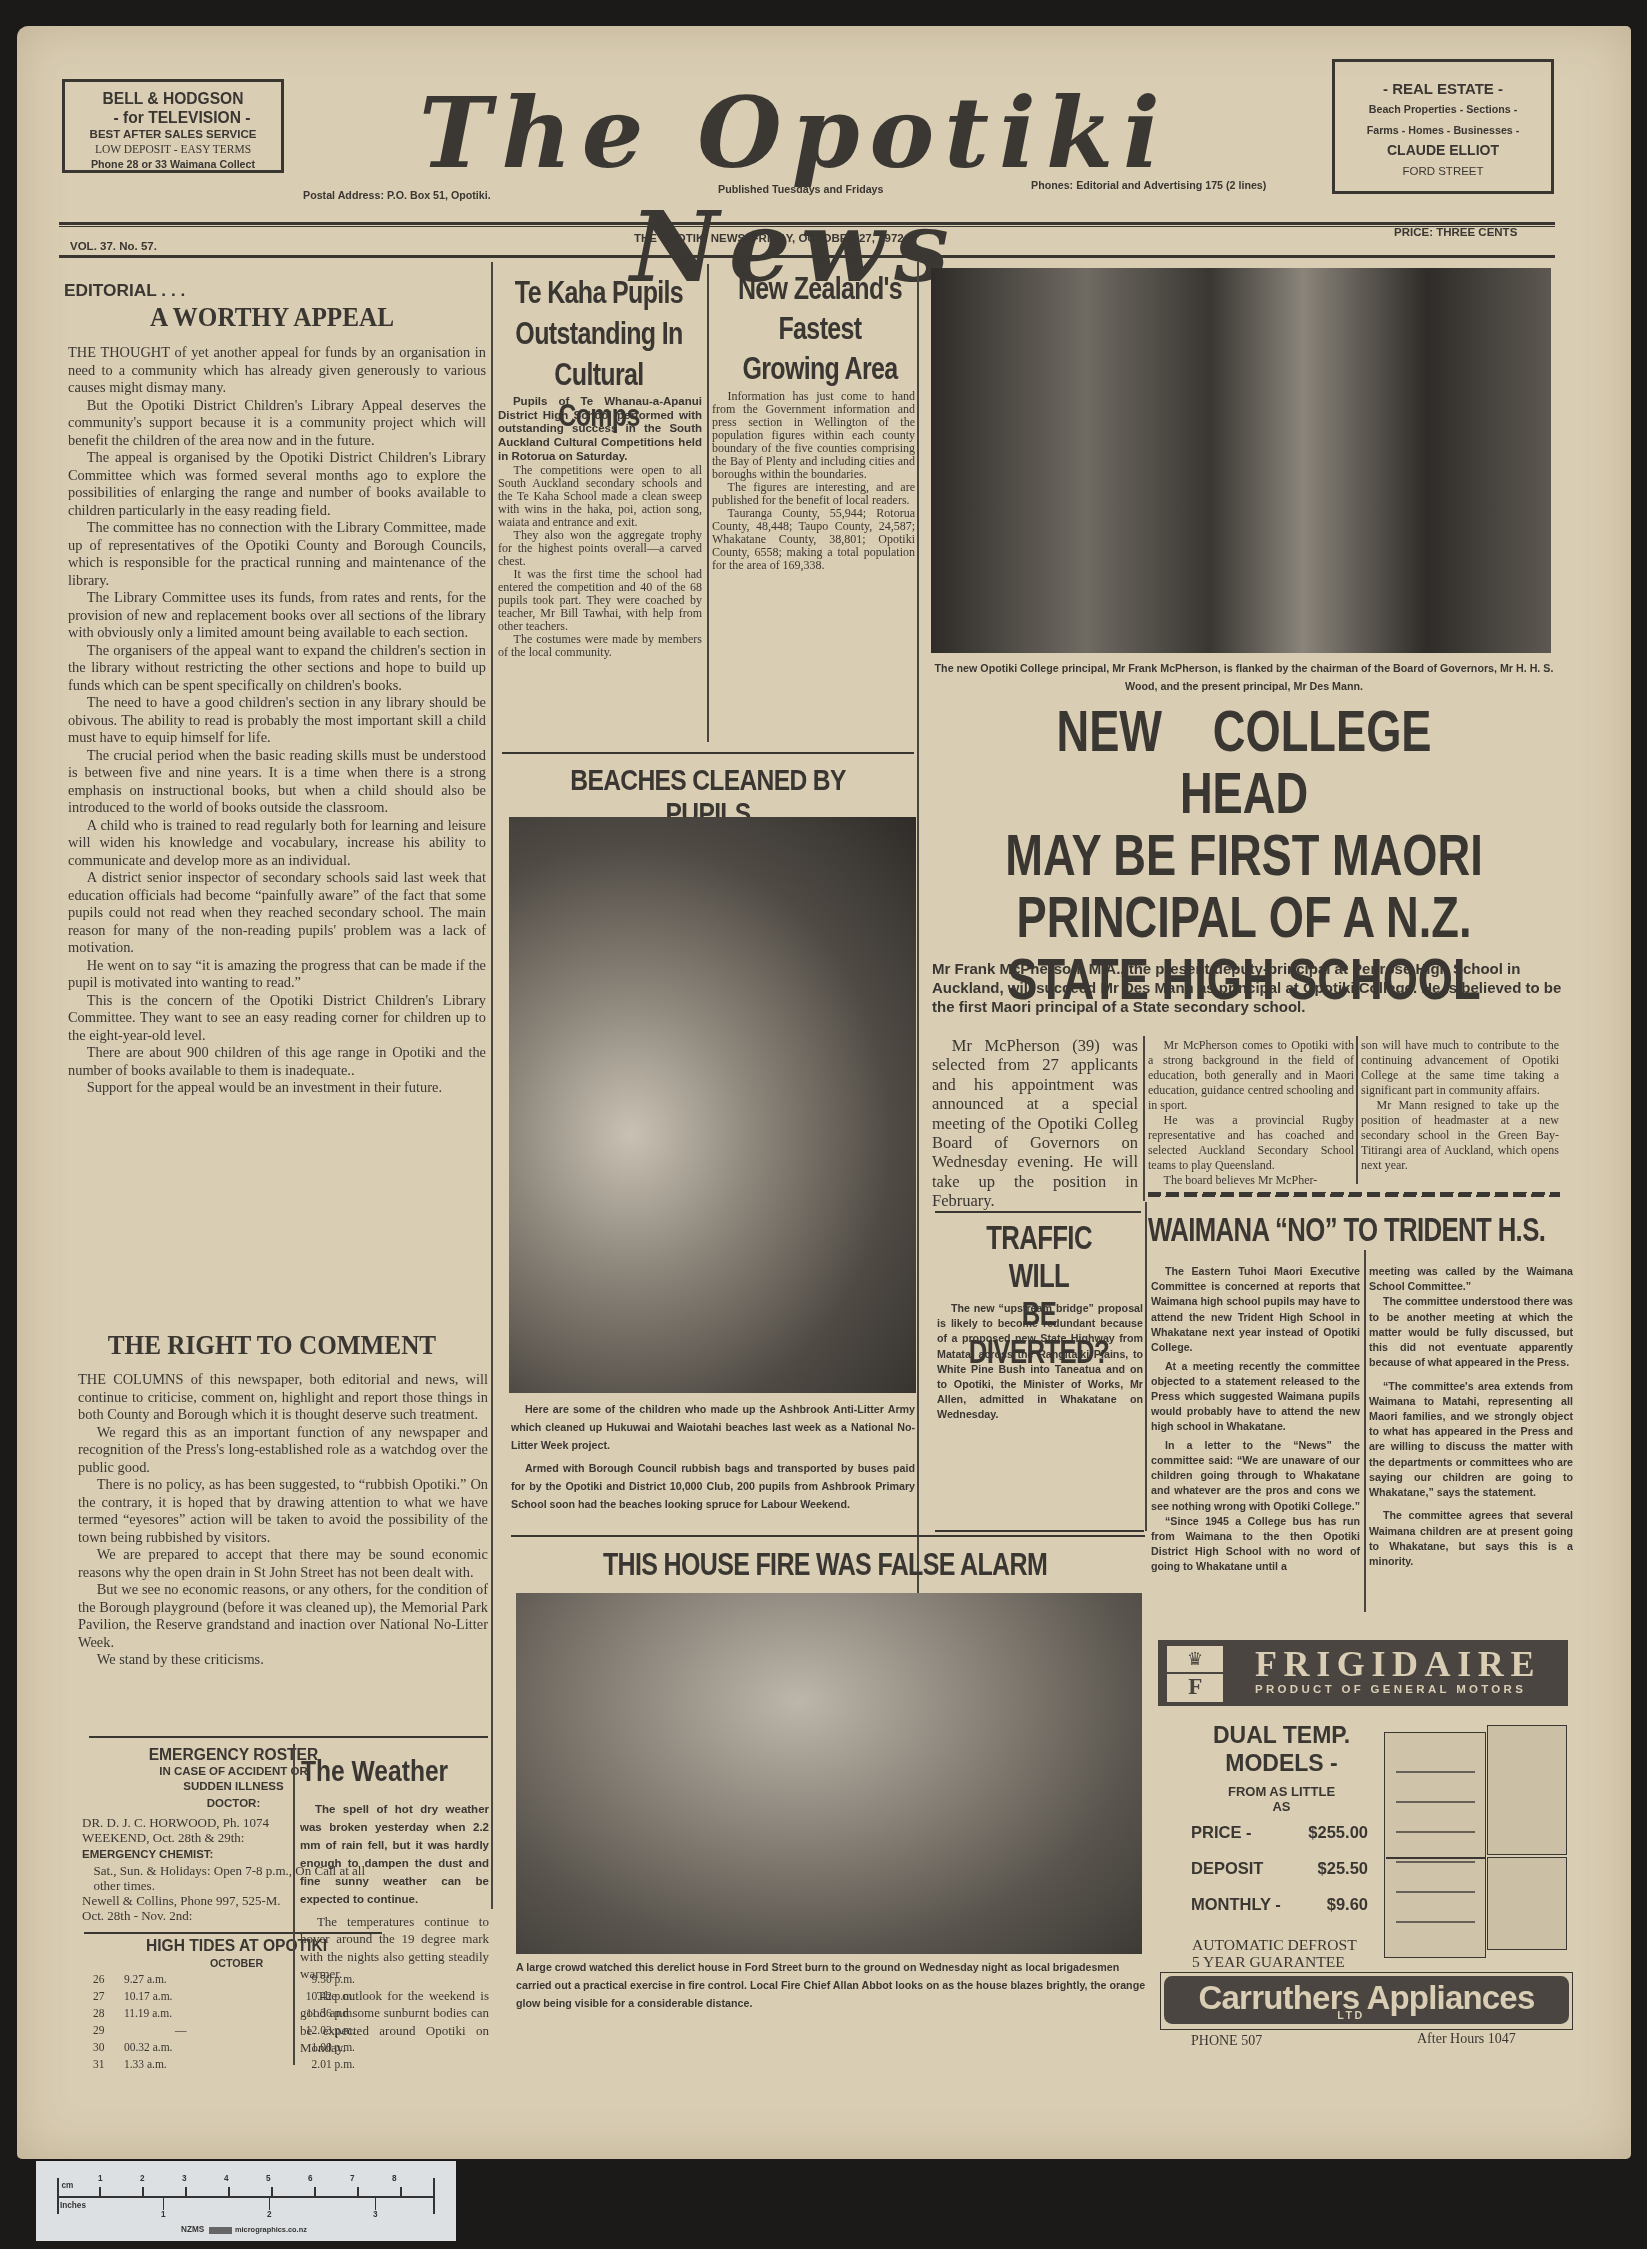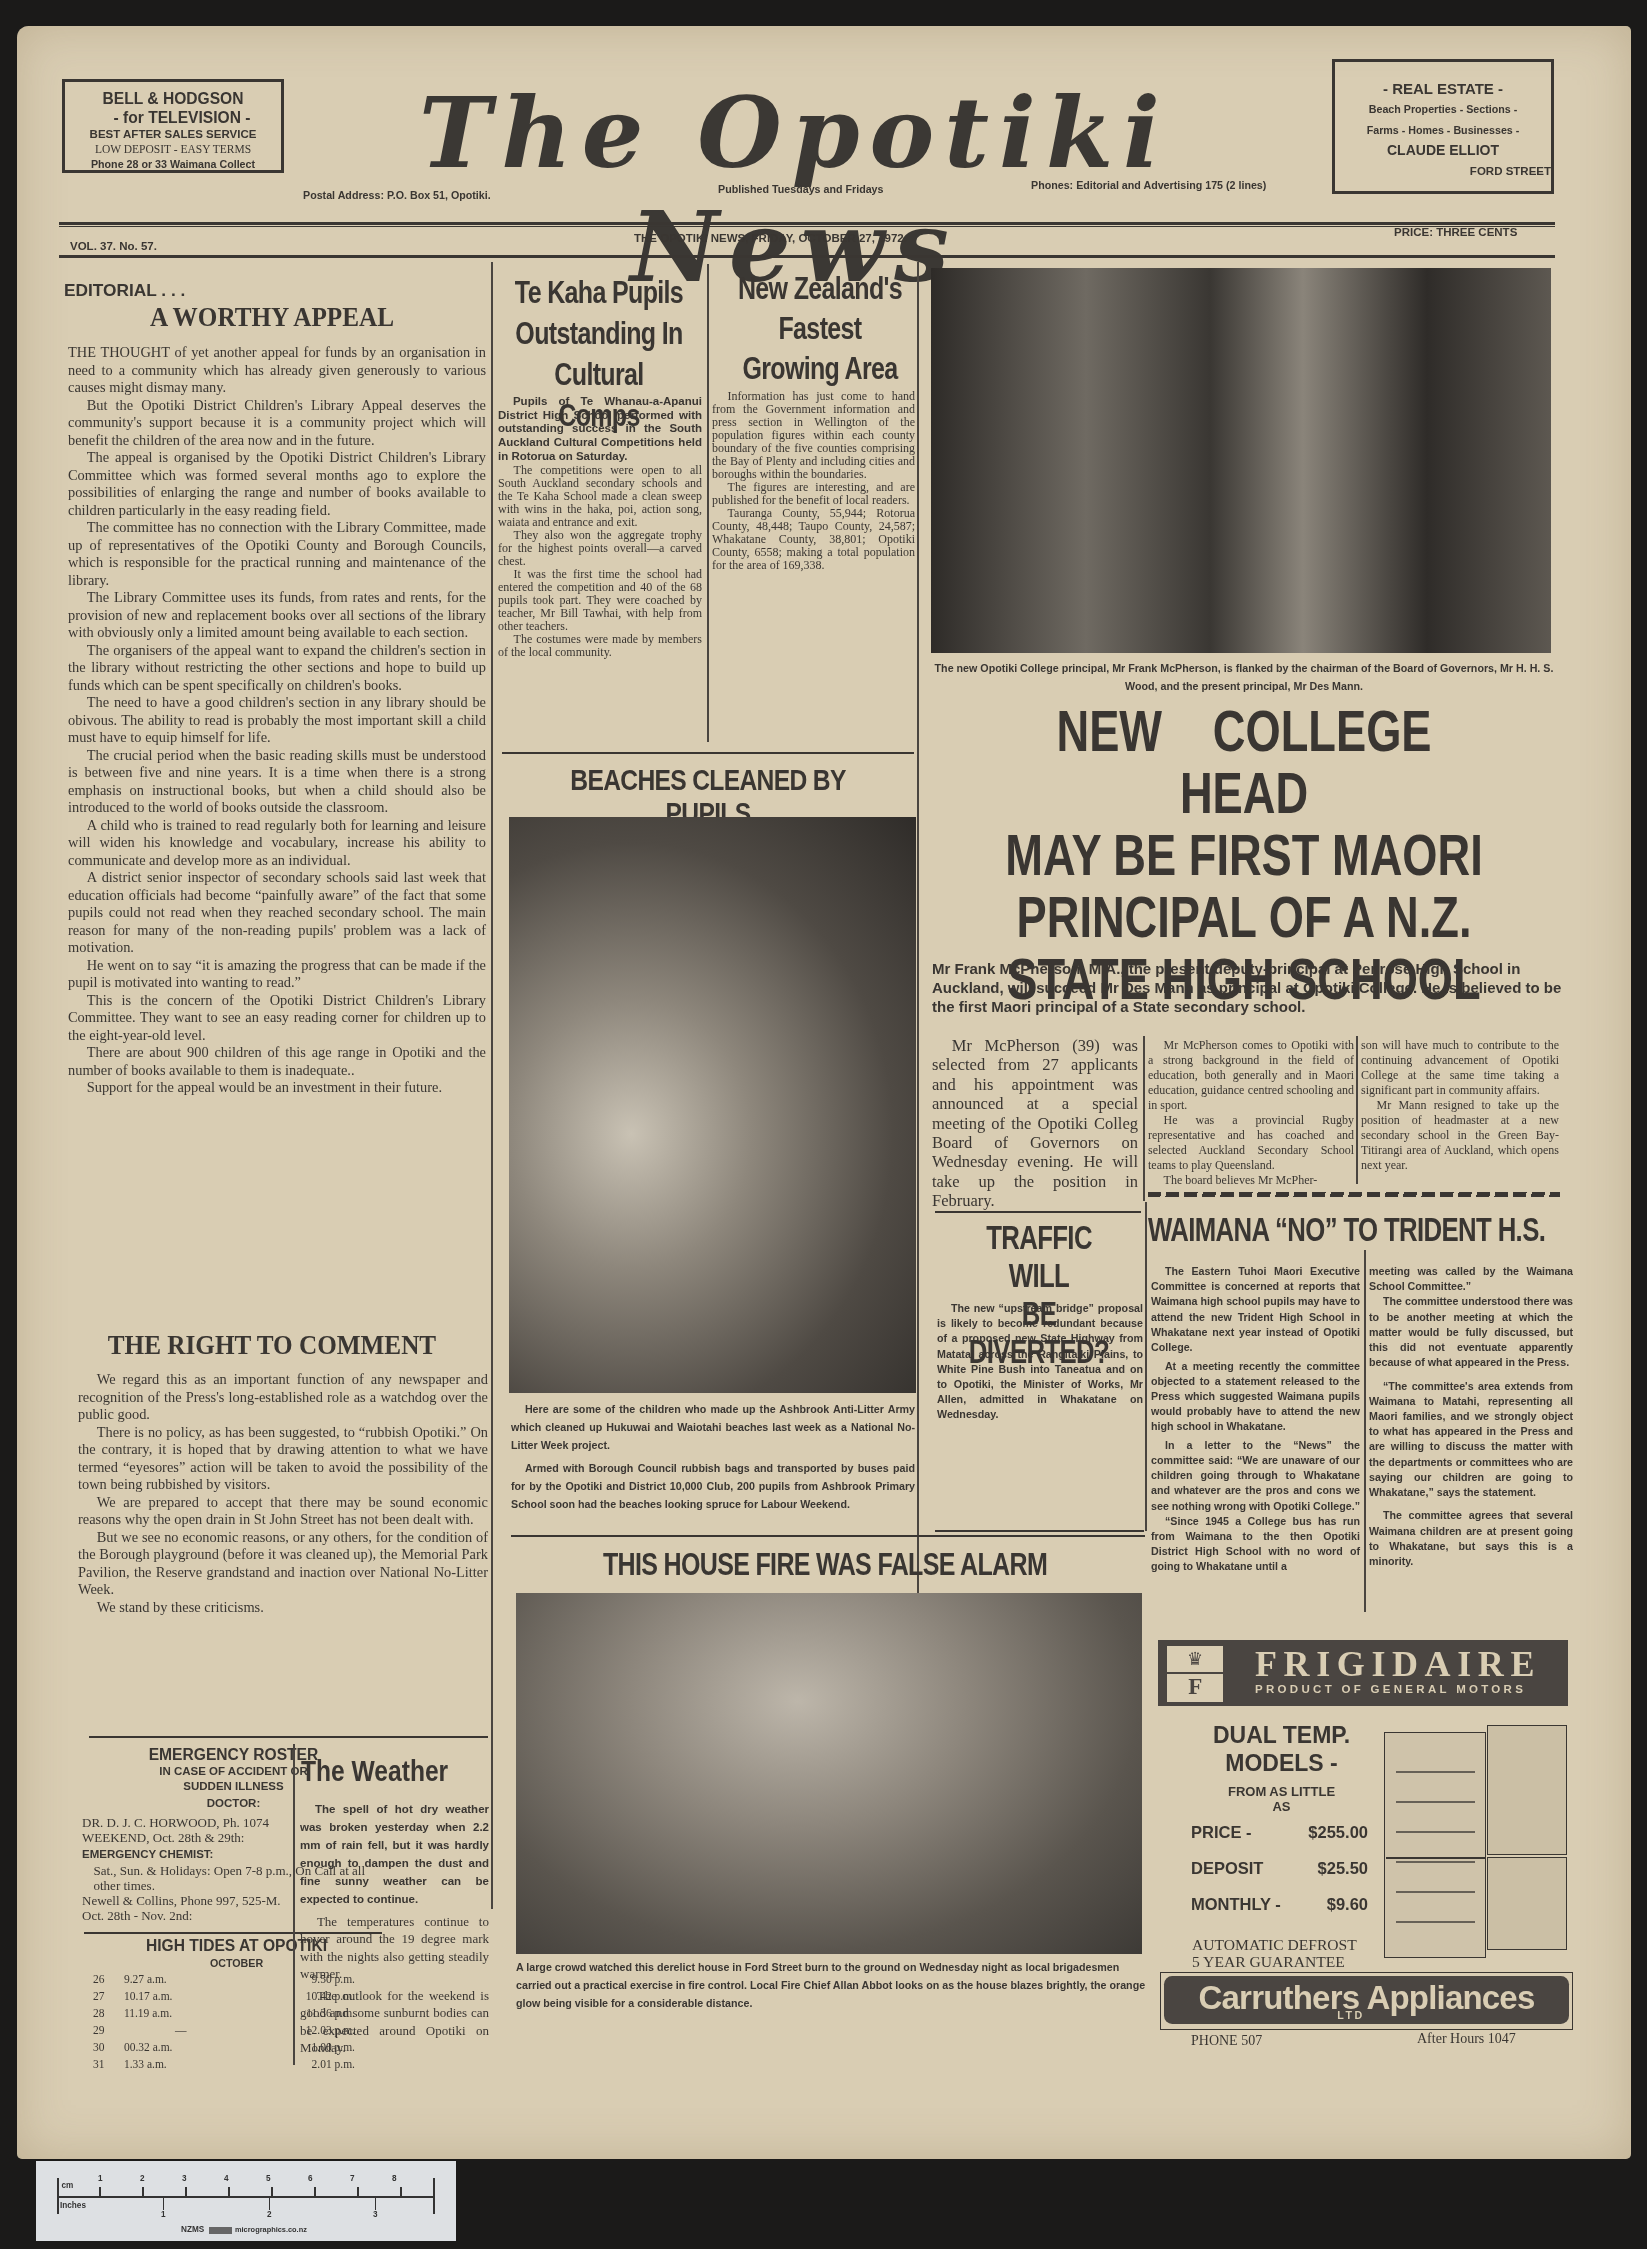--- a/index.html
+++ b/index.html
@@ -37,21 +37,21 @@
 
 <div class="abs sans" style="left:303px;top:189px;font-size:10.7px;font-weight:bold;">Postal Address: P.O. Box 51, Opotiki.</div>
 <div class="abs sans" style="left:718px;top:183px;font-size:10.7px;font-weight:bold;">Published Tuesdays and Fridays</div>
 <div class="abs sans" style="left:1031px;top:179px;font-size:10.7px;font-weight:bold;">Phones: Editorial and Advertising 175 (2 lines)</div>
 
 <div class="abs box sans" style="left:1332px;top:59px;width:222px;height:135px;padding-top:16.5px;line-height:20.6px;">
   <div style="font-weight:bold;font-size:15px;">- REAL ESTATE -</div>
   <div style="font-weight:bold;font-size:10.7px;">Beach Properties - Sections -</div>
   <div style="font-weight:bold;font-size:10.7px;">Farms - Homes - Businesses -</div>
   <div style="font-weight:bold;font-size:14px;">CLAUDE ELLIOT</div>
-  <div style="font-weight:bold;font-size:11.5px;text-align:right;">FORD STREET</div>
+  <div style="font-weight:normal;font-size:11.5px;">FORD STREET</div>
 </div>
 
 <div class="rule" style="left:59px;top:222px;width:1496px;height:2.5px;"></div>
 <div class="rule" style="left:59px;top:226px;width:1496px;height:0.8px;"></div>
 <div class="abs sans" style="left:70px;top:240px;font-size:11.5px;font-weight:bold;">VOL. 37. No. 57.</div>
 <div class="abs sans" style="left:634px;top:232px;font-size:11.5px;font-weight:bold;">THE OPOTIKI NEWS, FRIDAY, OCTOBER 27, 1972.</div>
 <div class="abs sans" style="left:1394px;top:226px;font-size:11.5px;font-weight:bold;">PRICE: THREE CENTS</div>
 <div class="rule" style="left:59px;top:255px;width:1496px;height:2.5px;"></div>
 
 <div class="vrule" style="left:491px;top:262px;height:1647px;"></div>
@@ -72,20 +72,21 @@
   <p>A child who is trained to read regularly both for learning and leisure will widen his knowledge and vocabulary, increase his ability to communicate and develop more as an individual.</p>
   <p>A district senior inspector of secondary schools said last week that education officials had become “painfully aware” of the fact that some pupils could not read when they reached secondary school. The main reason for many of the non-reading pupils' problem was a lack of motivation.</p>
   <p>He went on to say “it is amazing the progress that can be made if the pupil is motivated into wanting to read.”</p>
   <p>This is the concern of the Opotiki District Children's Library Committee. They want to see an easy reading corner for children up to the eight-year-old level.</p>
   <p>There are about 900 children of this age range in Opotiki and the number of books available to them is inadequate..</p>
   <p>Support for the appeal would be an investment in their future.</p>
 </div>
 
 <div class="abs serif" style="left:66px;top:1329px;width:412px;text-align:center;font-size:28px;font-weight:bold;transform:scaleX(.9);">THE RIGHT TO COMMENT</div>
 <div class="abs body" style="left:78px;top:1371px;width:410px;">
+  <p class="noind">THE COLUMNS of this newspaper, both editorial and news, will continue to criticise, comment on, highlight and report those things in both County and Borough which it is thought deserve such treatment.</p>
   <p>We regard this as an important function of any newspaper and recognition of the Press's long-established role as a watchdog over the public good.</p>
   <p>There is no policy, as has been suggested, to “rubbish Opotiki.” On the contrary, it is hoped that by drawing attention to what we have termed “eyesores” action will be taken to avoid the possibility of the town being rubbished by visitors.</p>
   <p>We are prepared to accept that there may be sound economic reasons why the open drain in St John Street has not been dealt with.</p>
   <p>But we see no economic reasons, or any others, for the condition of the Borough playground (before it was cleaned up), the Memorial Park Pavilion, the Reserve grandstand and inaction over National No-Litter Week.</p>
   <p>We stand by these criticisms.</p>
 </div>
 <div class="rule" style="left:89px;top:1736px;width:399px;height:1.6px;"></div>
 
 <div class="abs sans" style="left:81px;top:1746px;width:305px;text-align:center;">
   <div style="font-size:15.6px;font-weight:bold;">EMERGENCY ROSTER</div>

